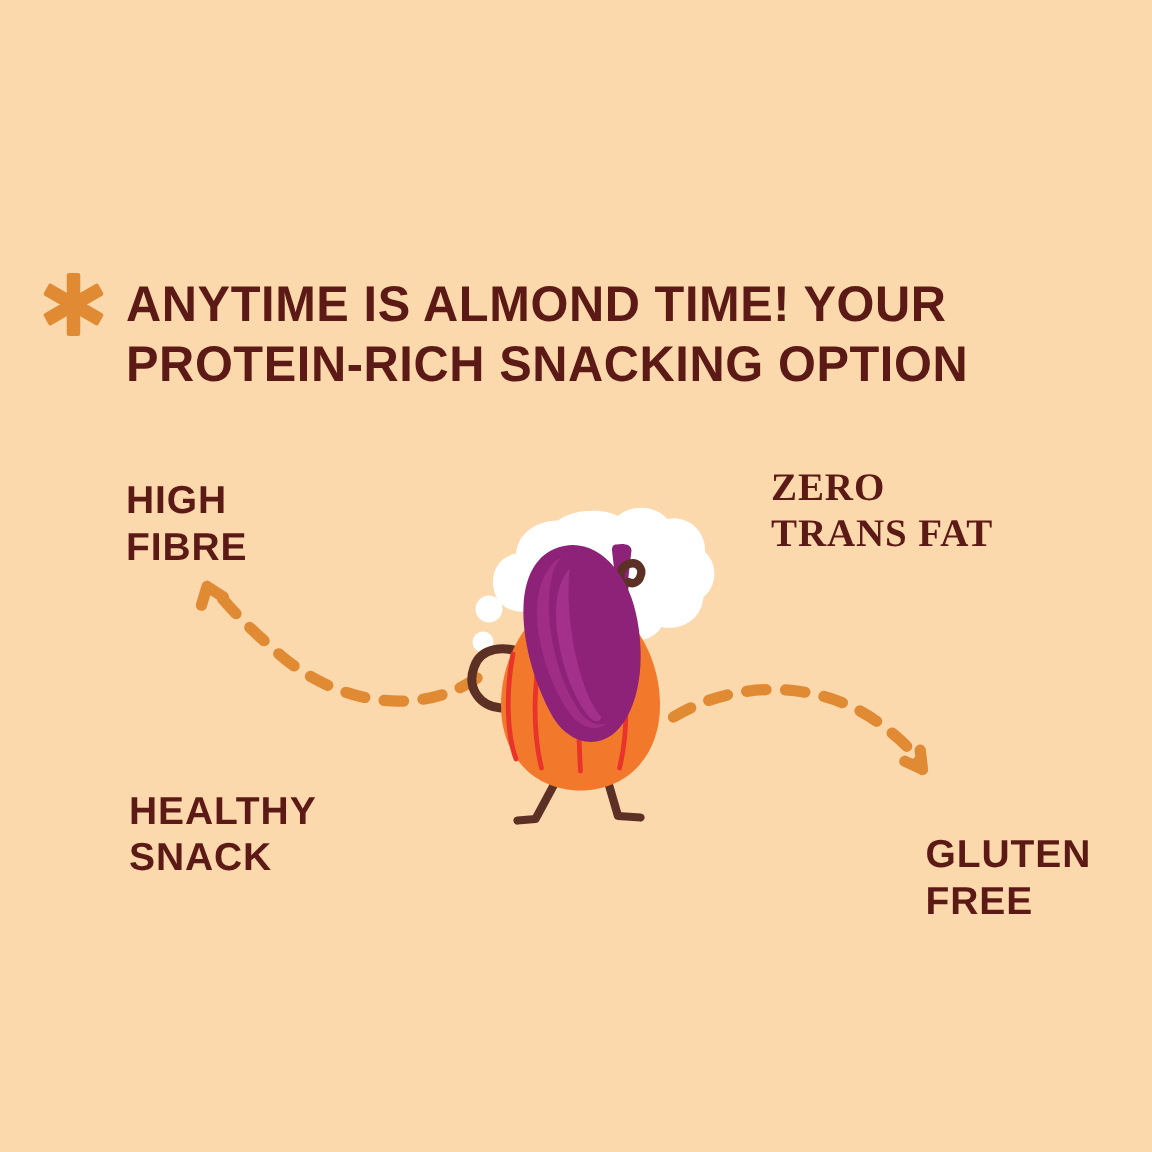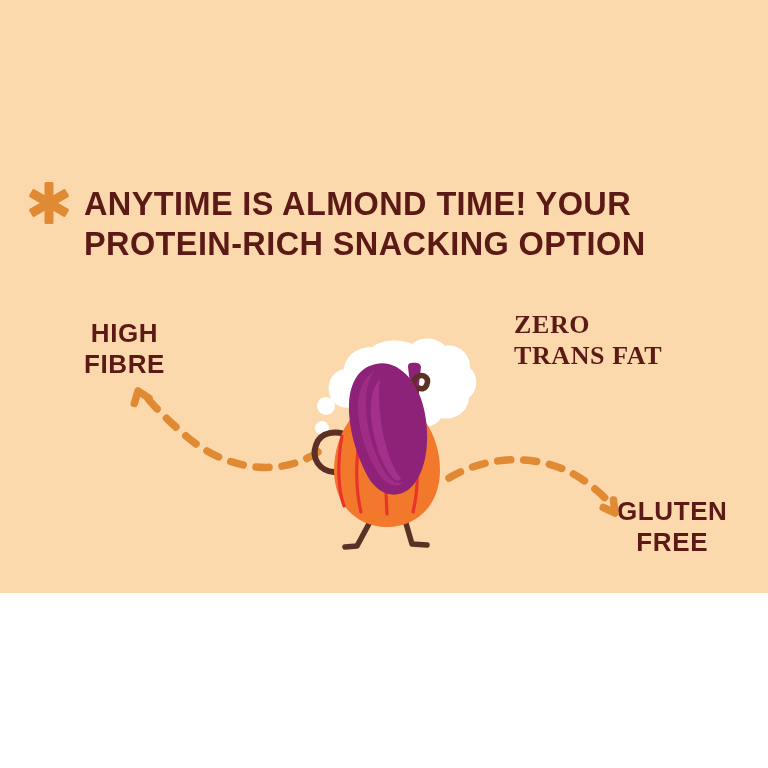--- a/index.html
+++ b/index.html
@@ -8,21 +8,21 @@
   }
   body {
     width: 768px;
     height: 768px;
     overflow: hidden;
     font-family: "Liberation Sans", sans-serif;
   }
   #poster {
     position: relative;
     width: 768px;
-    height: 593px;
+    height: 768px;
     background: #FCD8AD;
     overflow: hidden;
   }
 
   
   .headline-block {
     position: absolute;
     left: 84px;
     top: 184px;
     width: 640px;
@@ -50,24 +50,24 @@
   .feature-label {
     position: absolute;
     font-family: "Liberation Sans", sans-serif;
     font-weight: bold;
     font-size: 26px;
     line-height: 31px;
     letter-spacing: 0.6px;
     color: #5C1A16;
     white-space: pre-line;
   }
-  #label-high-fibre    { left: 84px;  top: 318px; text-align: center; }
+  #label-high-fibre    { left: 84px;  top: 318px; }
   #label-zero-trans    { left: 514px; top: 309px; font-family: Liberation Serif, serif; }
   #label-healthy-snack { left: 86px;  top: 525px; }
-  #label-gluten-free   { left: 617px; top: 496px; text-align: center; }
+  #label-gluten-free   { left: 617px; top: 554px; }
 
   
   .art {
     position: absolute;
     left: 0;
     top: 0;
     width: 768px;
     height: 768px;
   }
 </style>
@@ -88,20 +88,22 @@
     <div class="headline-line">ANYTIME IS ALMOND TIME! YOUR</div>
     <div class="headline-line">PROTEIN-RICH SNACKING OPTION</div>
   </div>
 
   <div class="feature-label" id="label-high-fibre">HIGH
 FIBRE</div>
 
   <div class="feature-label" id="label-zero-trans">ZERO
 TRANS FAT</div>
 
+  <div class="feature-label" id="label-healthy-snack">HEALTHY
+SNACK</div>
 
   <div class="feature-label" id="label-gluten-free">GLUTEN
 FREE</div>
 
   <svg class="art" viewBox="0 0 768 768">
 
     <g>
       <path d="M318 452 C 280 478, 225 470, 186 436 C 163 416, 152 404, 144 394" fill="none" stroke="#E08A33" stroke-width="7.5" stroke-linecap="round" stroke-dasharray="13 13"></path>
       <path d="M138 391 L 152 400 M138 391 L 133 408" fill="none" stroke="#E08A33" stroke-width="7.5" stroke-linecap="round" stroke-dasharray="13 11"></path>
     </g>

